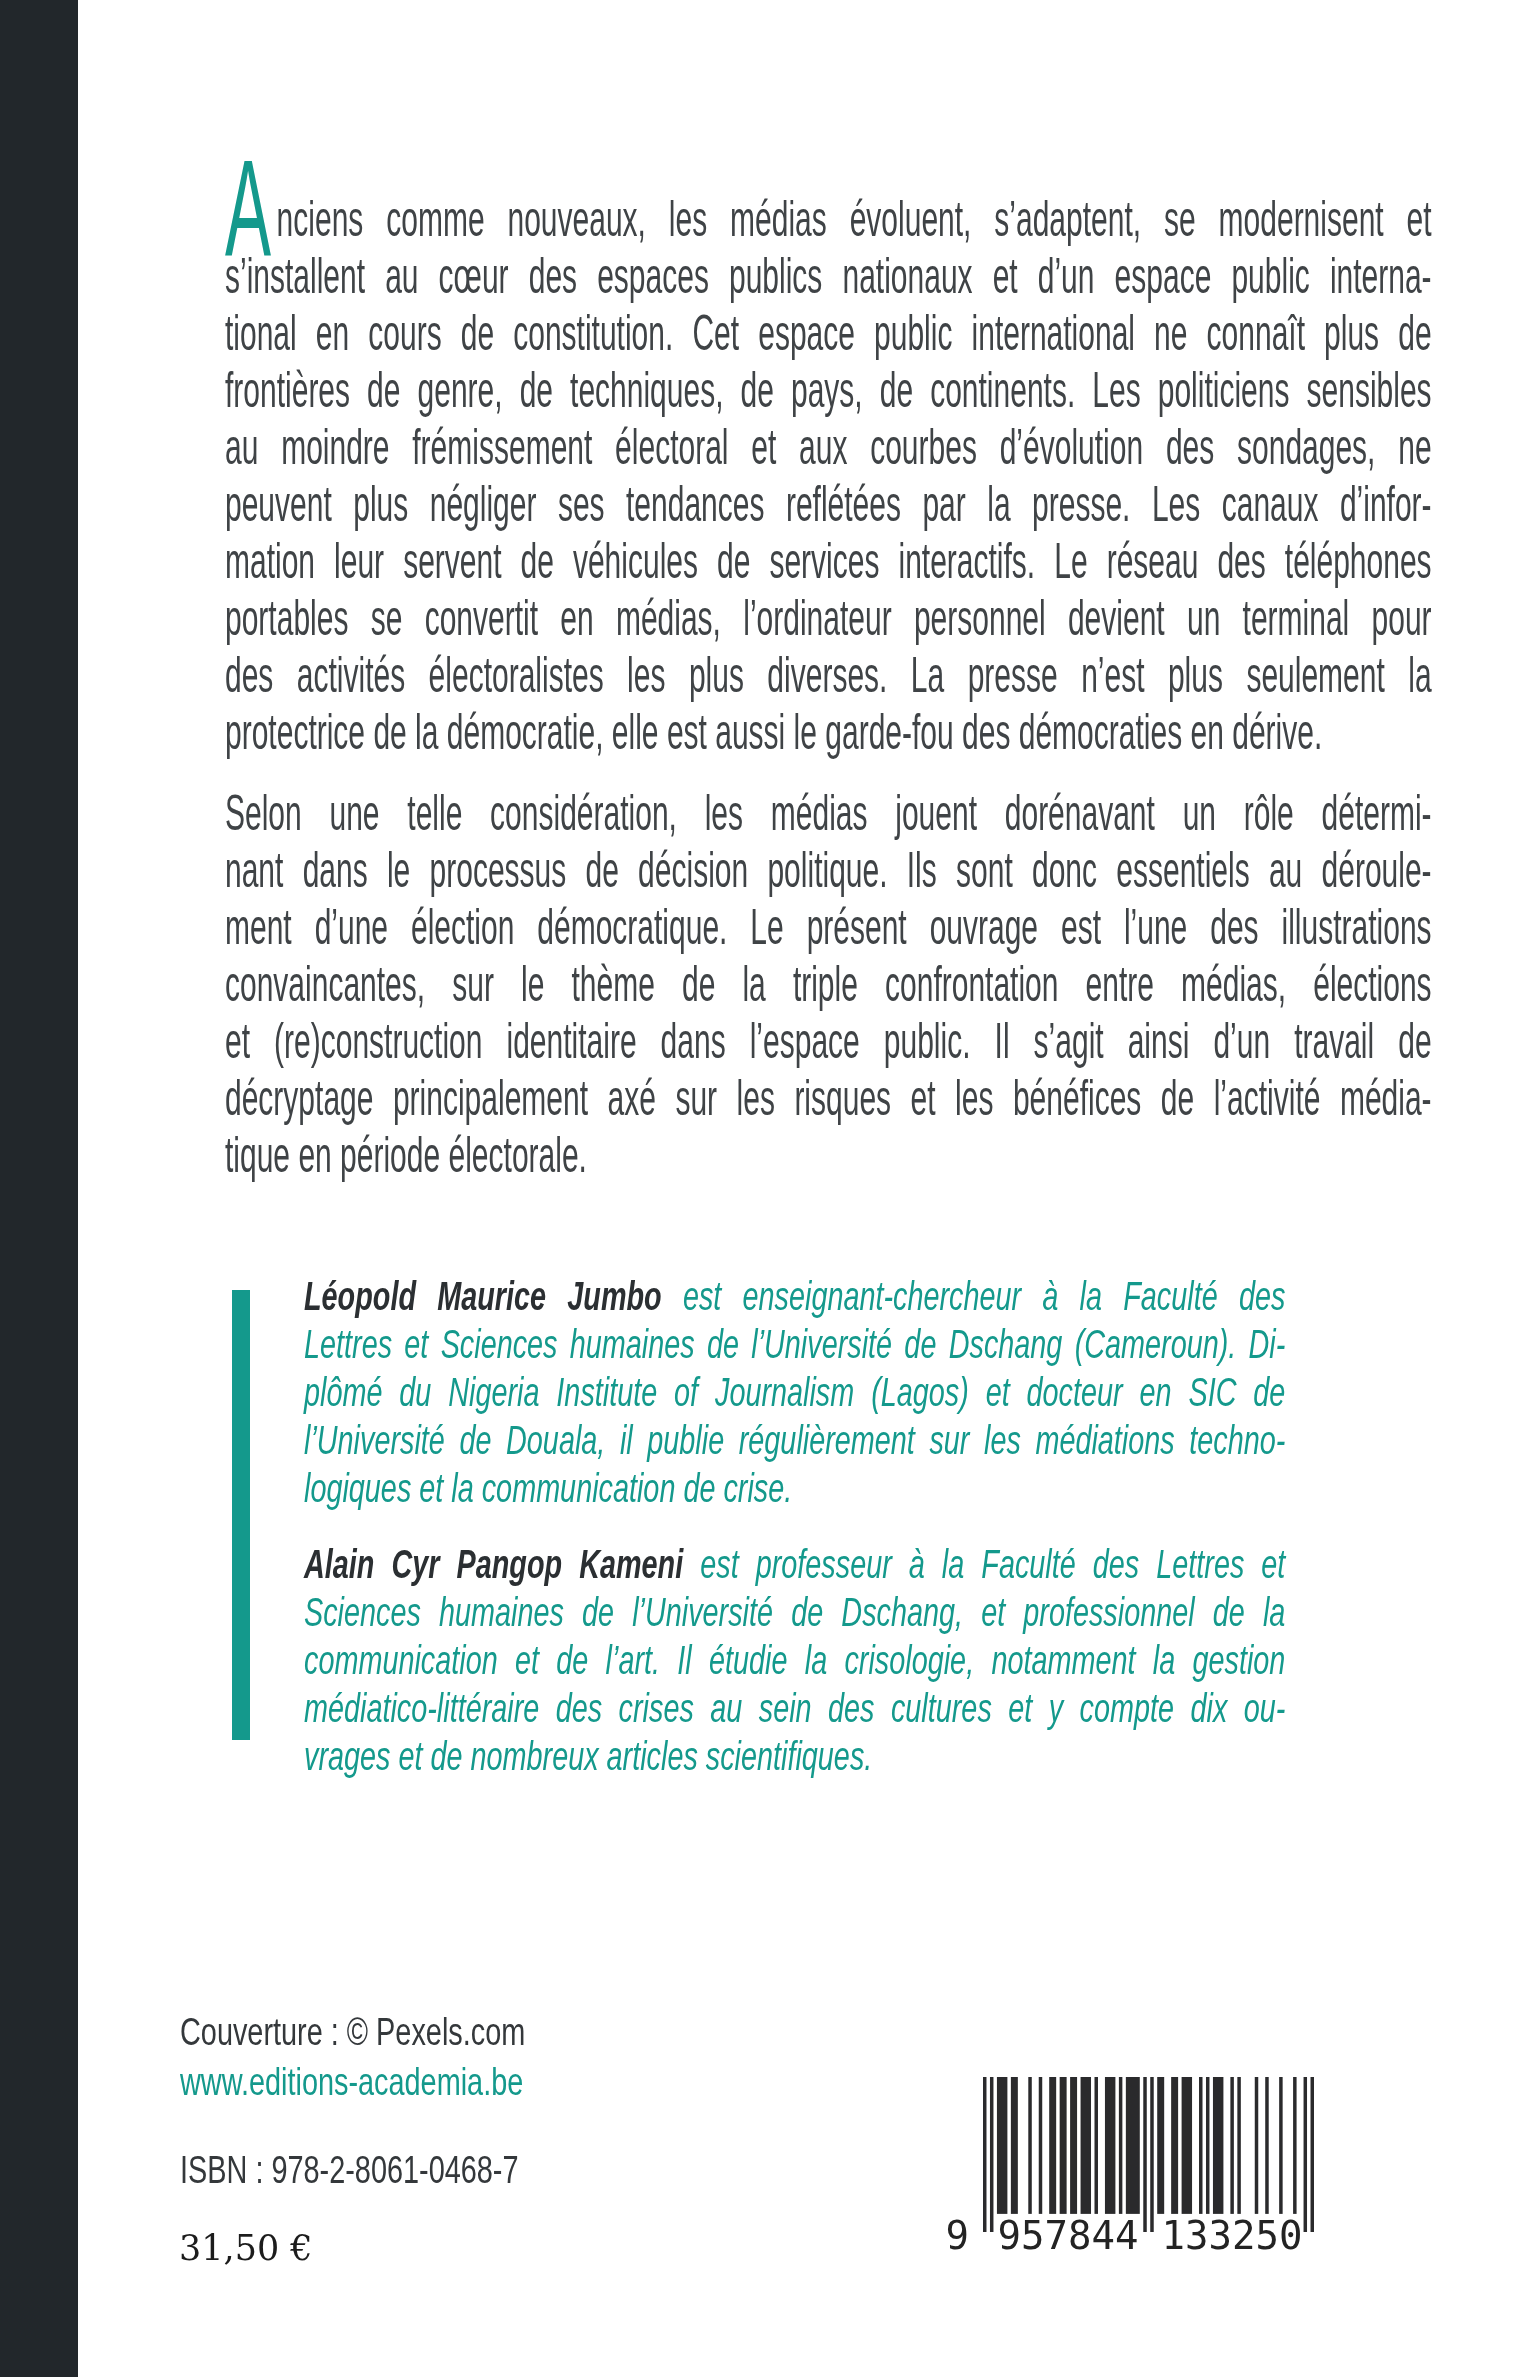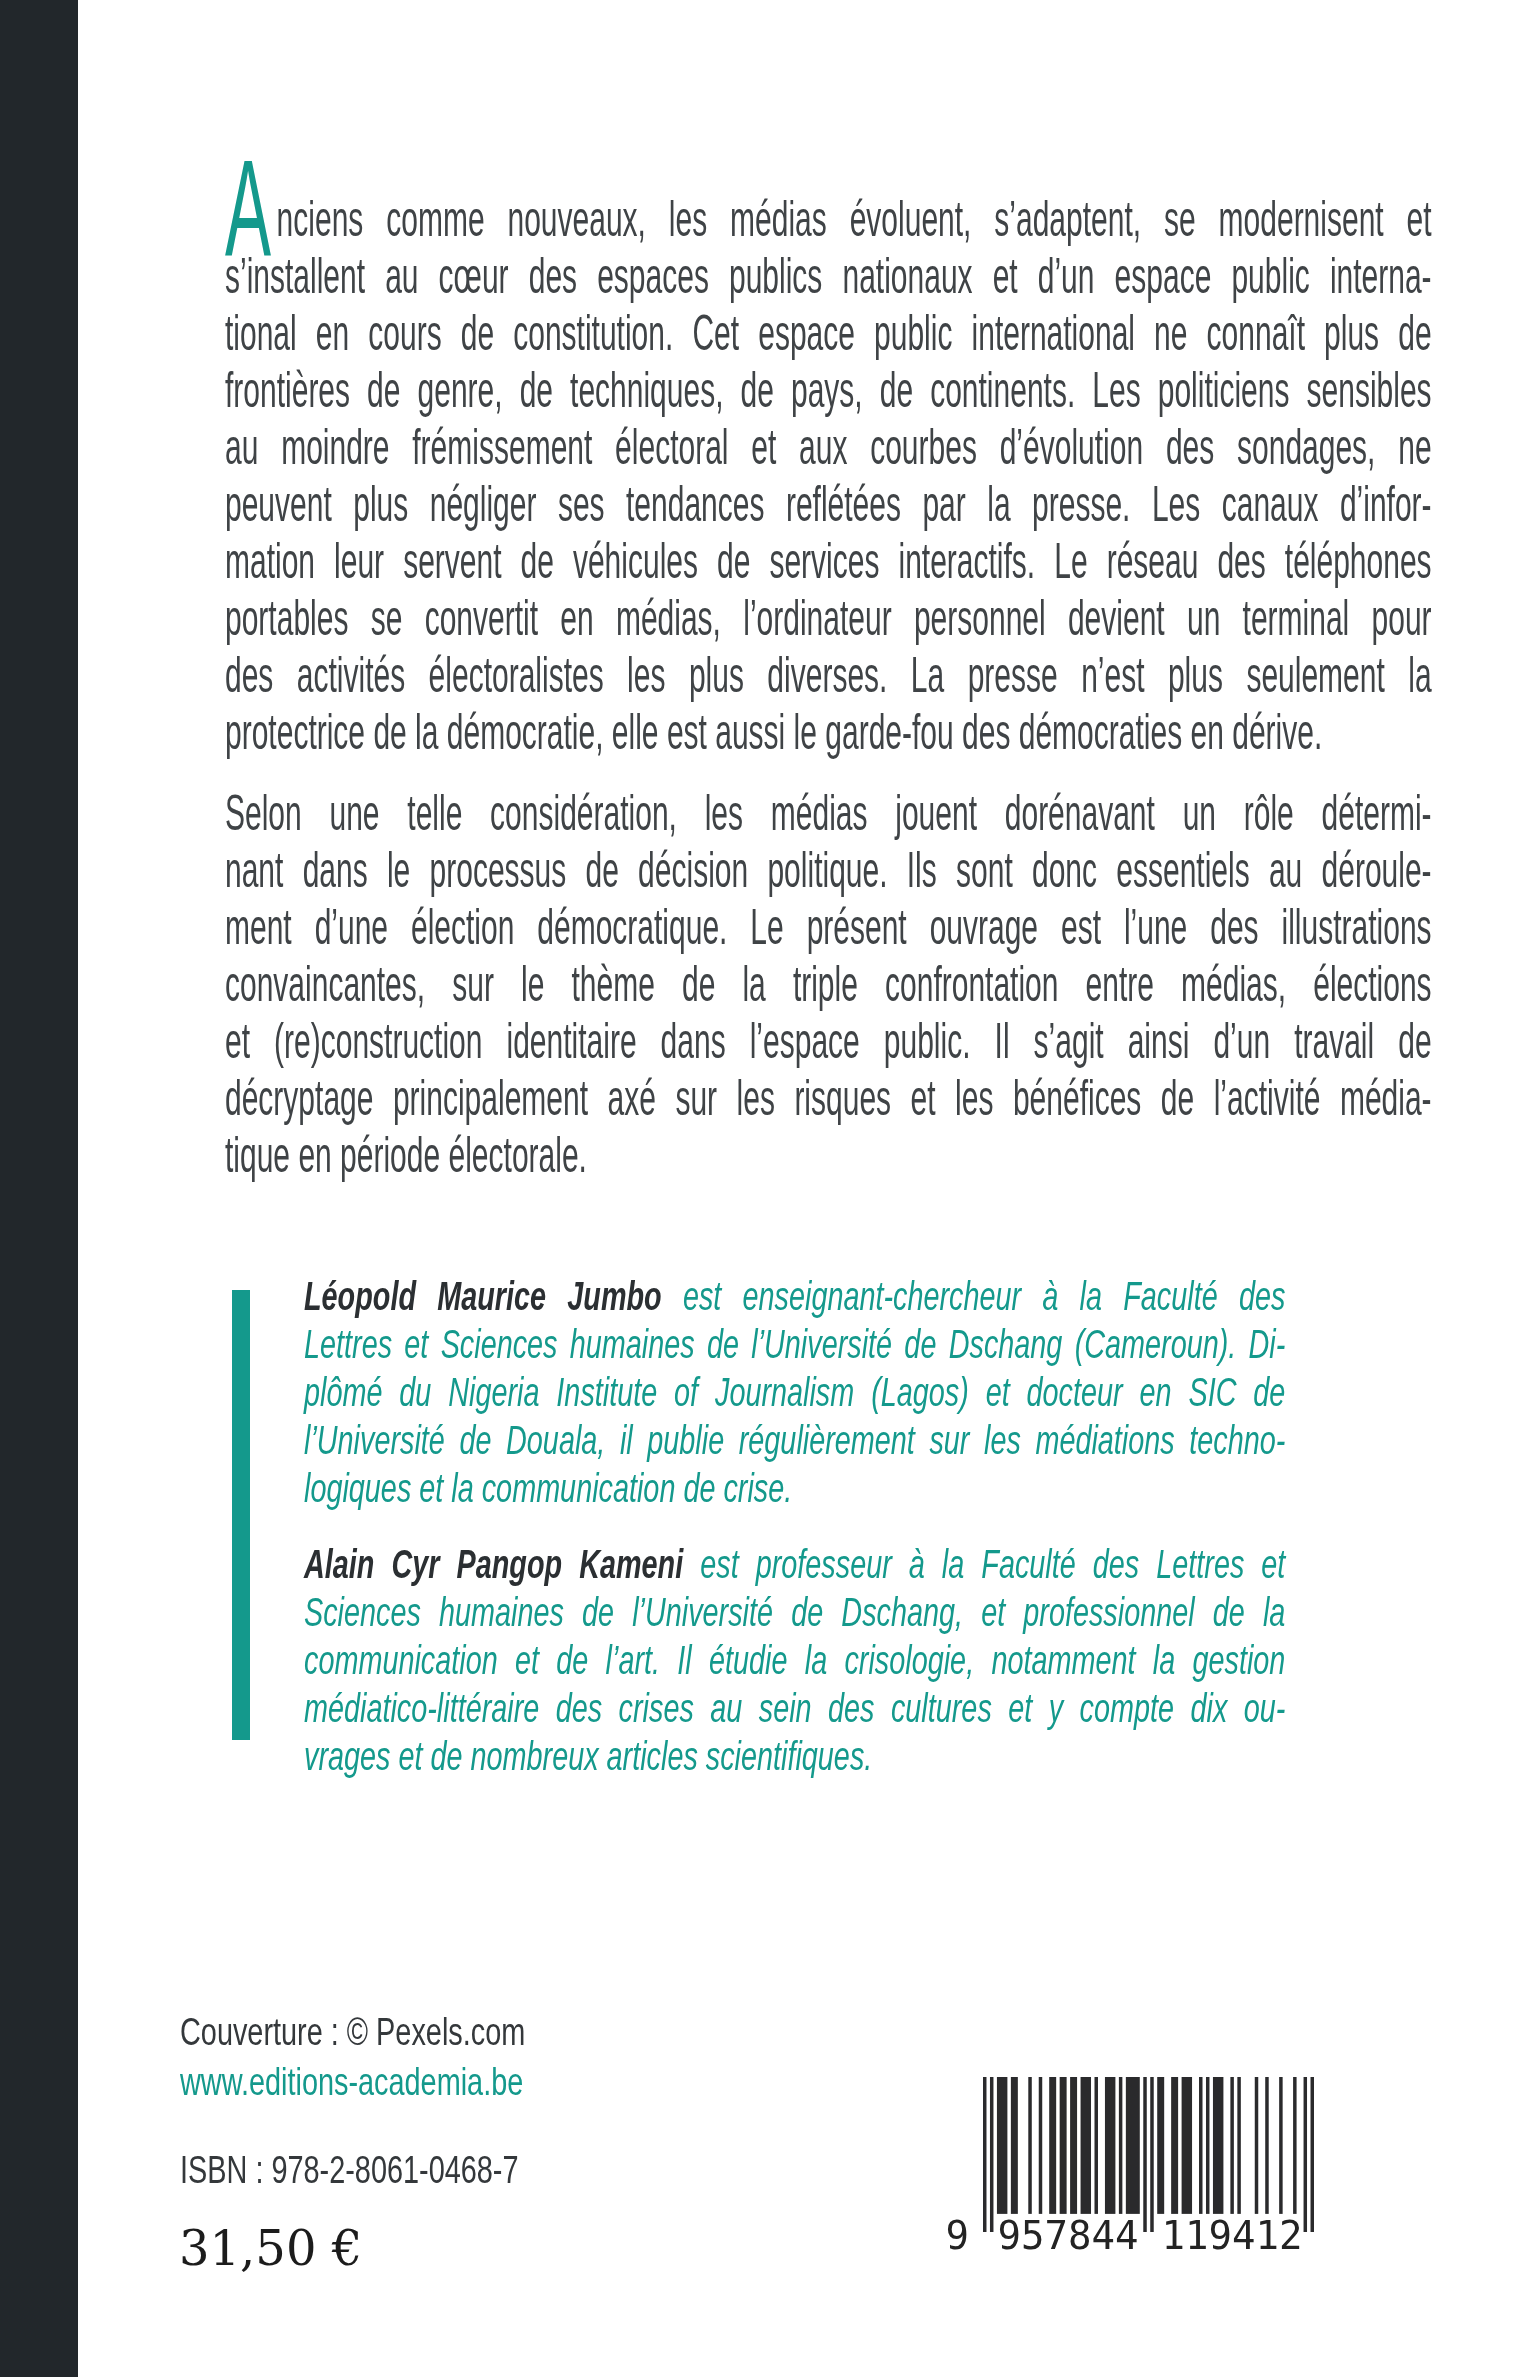--- a/index.html
+++ b/index.html
@@ -28,21 +28,21 @@
   .bio-line.lastline{text-align-last:left;}
   .bio-name{font-weight:bold;color:#2b2f32;}
 
   
   .footer-line{position:absolute;left:180px;transform:scaleX(.74);transform-origin:0 0;
                white-space:nowrap;font-size:39px;line-height:44px;color:#34383b;}
   #cover-credit{top:2010px;}
   #website{top:2060px;color:#14998c;}
   #isbn{top:2148px;}
   #price{position:absolute;left:179px;top:2225px;font-family:"DejaVu Serif",serif;
-         font-size:48px;line-height:47px;color:#1c1c1c;white-space:nowrap;}
+         font-size:35px;line-height:47px;color:#1c1c1c;white-space:nowrap;}
 
   
   #barcode{position:absolute;left:983px;top:2077px;width:331px;height:155px;}
   #barcode svg{display:block;}
   .bc-digits{position:absolute;top:2215px;font-family:"DejaVu Sans Mono",monospace;
              font-size:39px;line-height:42px;color:#232323;white-space:nowrap;}
   #bc-first{left:919px;width:50px;text-align:right;}
   #bc-left{left:994px;width:148px;text-align:center;}
   #bc-right{left:1158px;width:148px;text-align:center;}
 </style>
@@ -129,15 +129,15 @@
         <rect x="78" y="0" width="1" height="39.3" fill="#2a2a2c"></rect>
         <rect x="81" y="0" width="1" height="39.3" fill="#2a2a2c"></rect>
         <rect x="85" y="0" width="1" height="39.3" fill="#2a2a2c"></rect>
         <rect x="89" y="0" width="1" height="39.3" fill="#2a2a2c"></rect>
         <rect x="92" y="0" width="1" height="44.5" fill="#2a2a2c"></rect>
         <rect x="94" y="0" width="1" height="44.5" fill="#2a2a2c"></rect>
       </svg>
   </div>
   <div class="bc-digits" id="bc-first">9</div>
   <div class="bc-digits" id="bc-left">957844</div>
-  <div class="bc-digits" id="bc-right">119412</div>
+  <div class="bc-digits" id="bc-right">133250</div>
 </div>
 
 
 </body></html>

